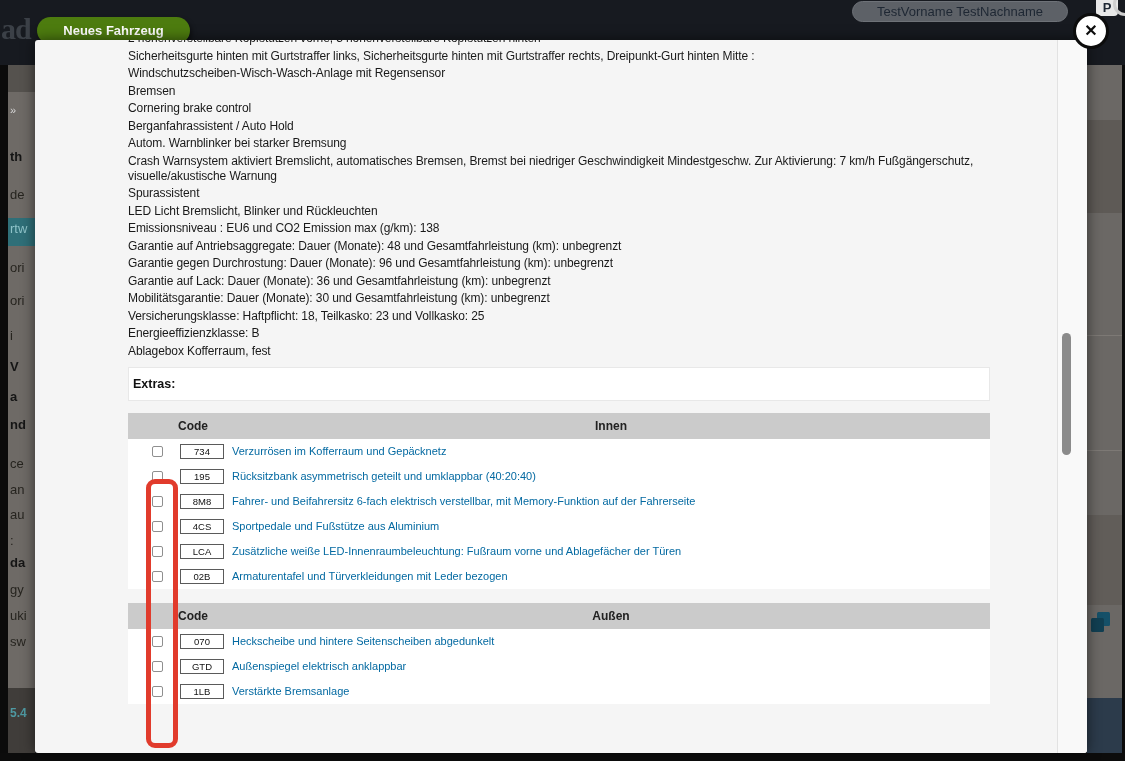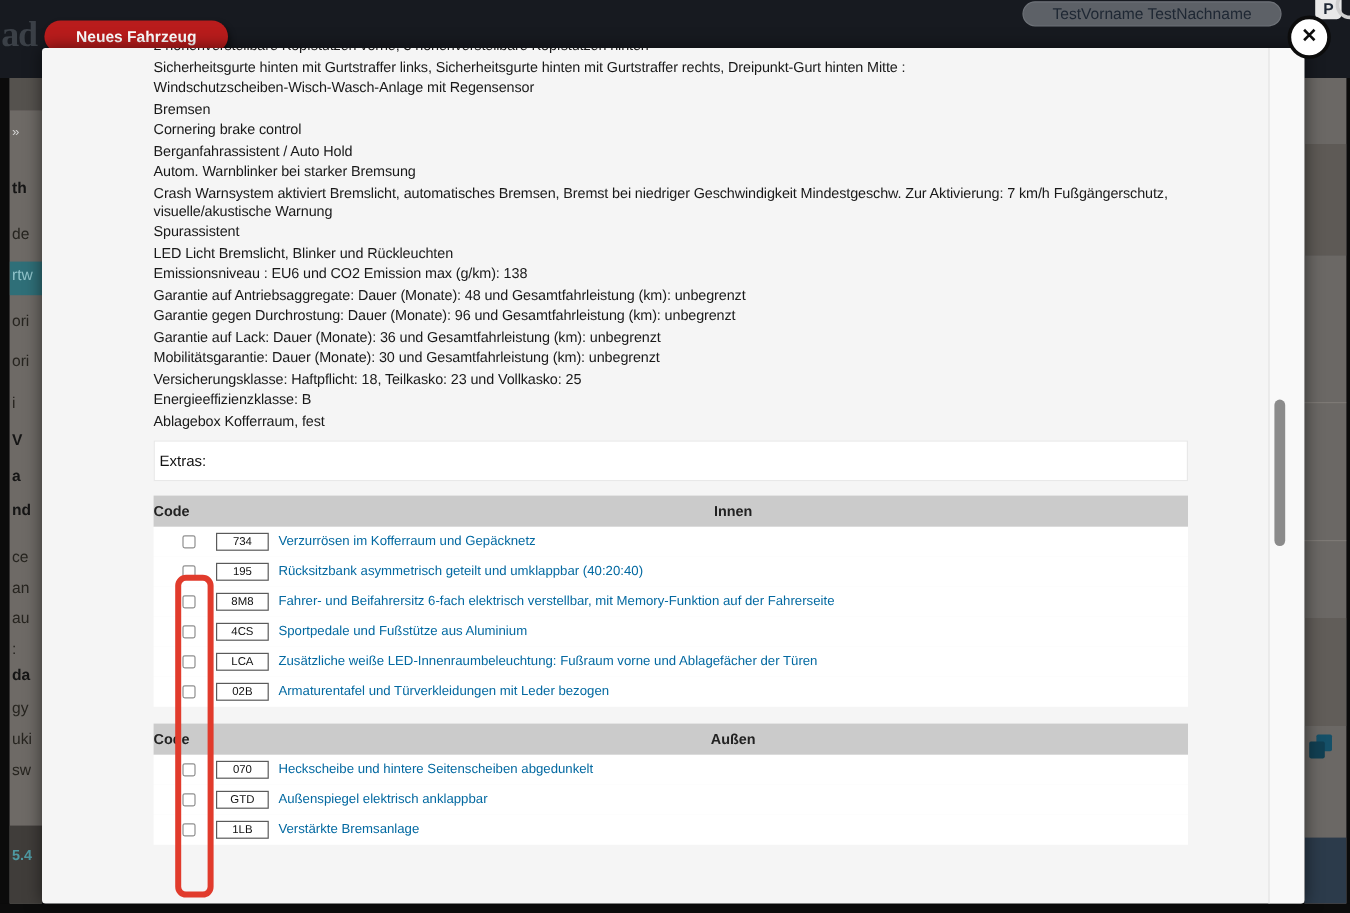--- a/index.html
+++ b/index.html
@@ -4,21 +4,21 @@
 <style>
   html,body{margin:0;padding:0;background:#0b0d10;}
   *{box-sizing:border-box;}
   .stage{position:relative;width:1125px;height:761px;overflow:hidden;
          font-family:"Liberation Sans",sans-serif;background:#101215;}
 
   
   .topbar{position:absolute;left:0;top:0;width:1125px;height:65px;background:#171a20;}
   .logo-frag{position:absolute;left:1px;top:12px;font-size:30px;font-weight:bold;color:#3b4047;letter-spacing:-1px;font-family:Liberation Serif, serif;}
   .nf-pill{position:absolute;left:37px;top:17px;width:153px;height:27px;border-radius:14px;
-           background:#b91c1c;color:#fff;font-size:13px;font-weight:bold;text-align:center;
+           background:#4d7c0f;color:#fff;font-size:13px;font-weight:bold;text-align:center;
            line-height:27px;box-shadow:2px 3px 5px rgba(0,0,0,.45);cursor:pointer;}
   .user-pill{position:absolute;left:852px;top:1px;width:216px;height:21px;border-radius:11px;
              background:#5d6167;border:1px solid #6e7278;color:#1e2733;font-size:13px;
              text-align:center;line-height:19px;}
   .p-icon{position:absolute;left:1096px;top:-5px;width:22px;height:21px;border-radius:4px;
           background:#e8e8e8;color:#1e2733;font-size:13px;font-weight:bold;text-align:center;
           line-height:26px;}
   .corner-circle{position:absolute;left:1113px;top:-8px;width:24px;height:24px;border-radius:50%;
           border:3px solid #cfcfcf;background:transparent;}
 
@@ -50,26 +50,26 @@
          border-radius:3px;box-shadow:0 0 14px rgba(0,0,0,.55);overflow:hidden;}
   .scroll-track{position:absolute;right:0;top:0;width:30px;height:100%;background:#f9f9f9;border-left:1px solid #e2e2e2;}
   .scroll-thumb{position:absolute;left:1027px;top:293px;width:9px;height:122px;border-radius:5px;background:#8b8b8b;}
   .content{margin:-9px 97px 0 93px;width:862px;}
 
   .feat,.misc{font-size:12px;line-height:15px;letter-spacing:-0.1px;margin:0 0 2.5px;color:#191919;}
   .misc{line-height:15px;margin:0 0 2.5px;}
   .section-bar{height:26px;background:#c9c9c9;text-align:center;font-size:12px;font-weight:bold;
                line-height:26px;color:#222;margin:10px 0 12px;}
   .extras-band{margin-top:8px;height:34px;background:#fff;border:1px solid #e8e8e8;
-               font-size:12.5px;font-weight:normal;color:#111;line-height:32px;padding-left:4px;}
+               font-size:12.5px;font-weight:bold;color:#111;line-height:32px;padding-left:4px;}
 
   .table-head{margin-top:12px;height:26px;background:#cbcbcb;display:flex;font-size:12px;
               font-weight:bold;color:#222;}
   .table-head.second{margin-top:14px;}
-  .th-code{width:104px;line-height:26px;}
+  .th-code{width:104px;padding-left:50px;line-height:26px;}
   .th-group{flex:1;text-align:center;line-height:26px;}
   .trow{height:25px;display:flex;align-items:center;background:#fff;}
   .cb{margin-left:24px;width:11px;height:11px;border:1px solid #8f8f8f;border-radius:2px;background:#fff;flex:none;cursor:pointer;}
   .code-badge{margin-left:17px;width:44px;height:15px;border:1px solid #5a5a5a;background:#fff;
               font-size:9.5px;line-height:13px;text-align:center;color:#111;flex:none;}
   .row-label{margin-left:8px;font-size:11px;color:#0369a1;white-space:nowrap;}
 
   .red-rect{position:absolute;left:111px;top:439px;width:32px;height:269px;border:5px solid #e13b2c;
             border-radius:9px;pointer-events:none;}
 

